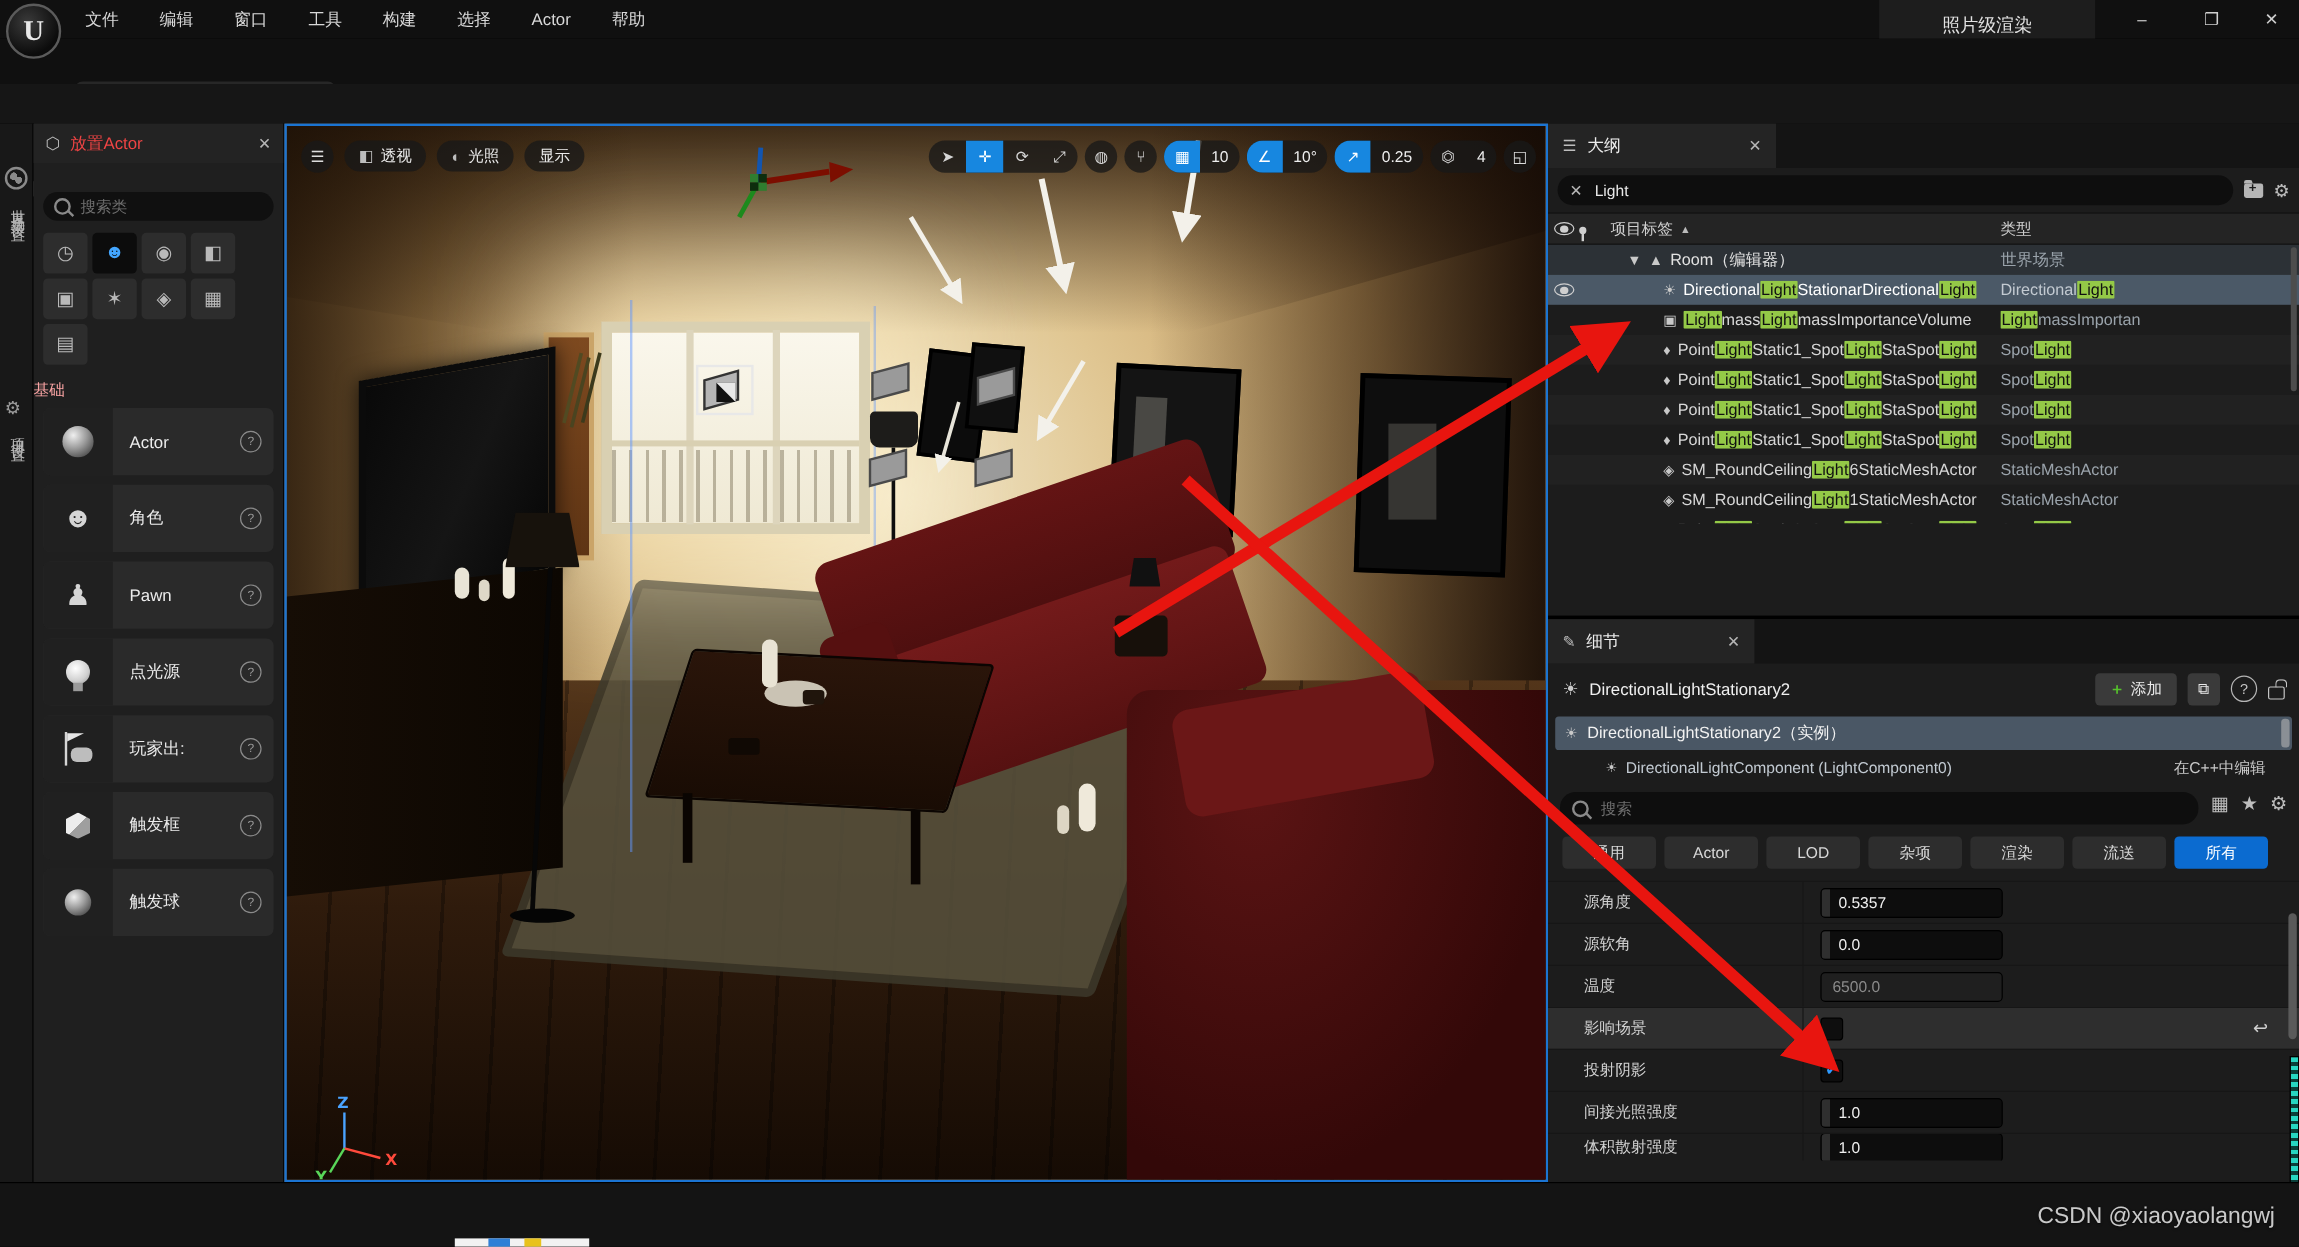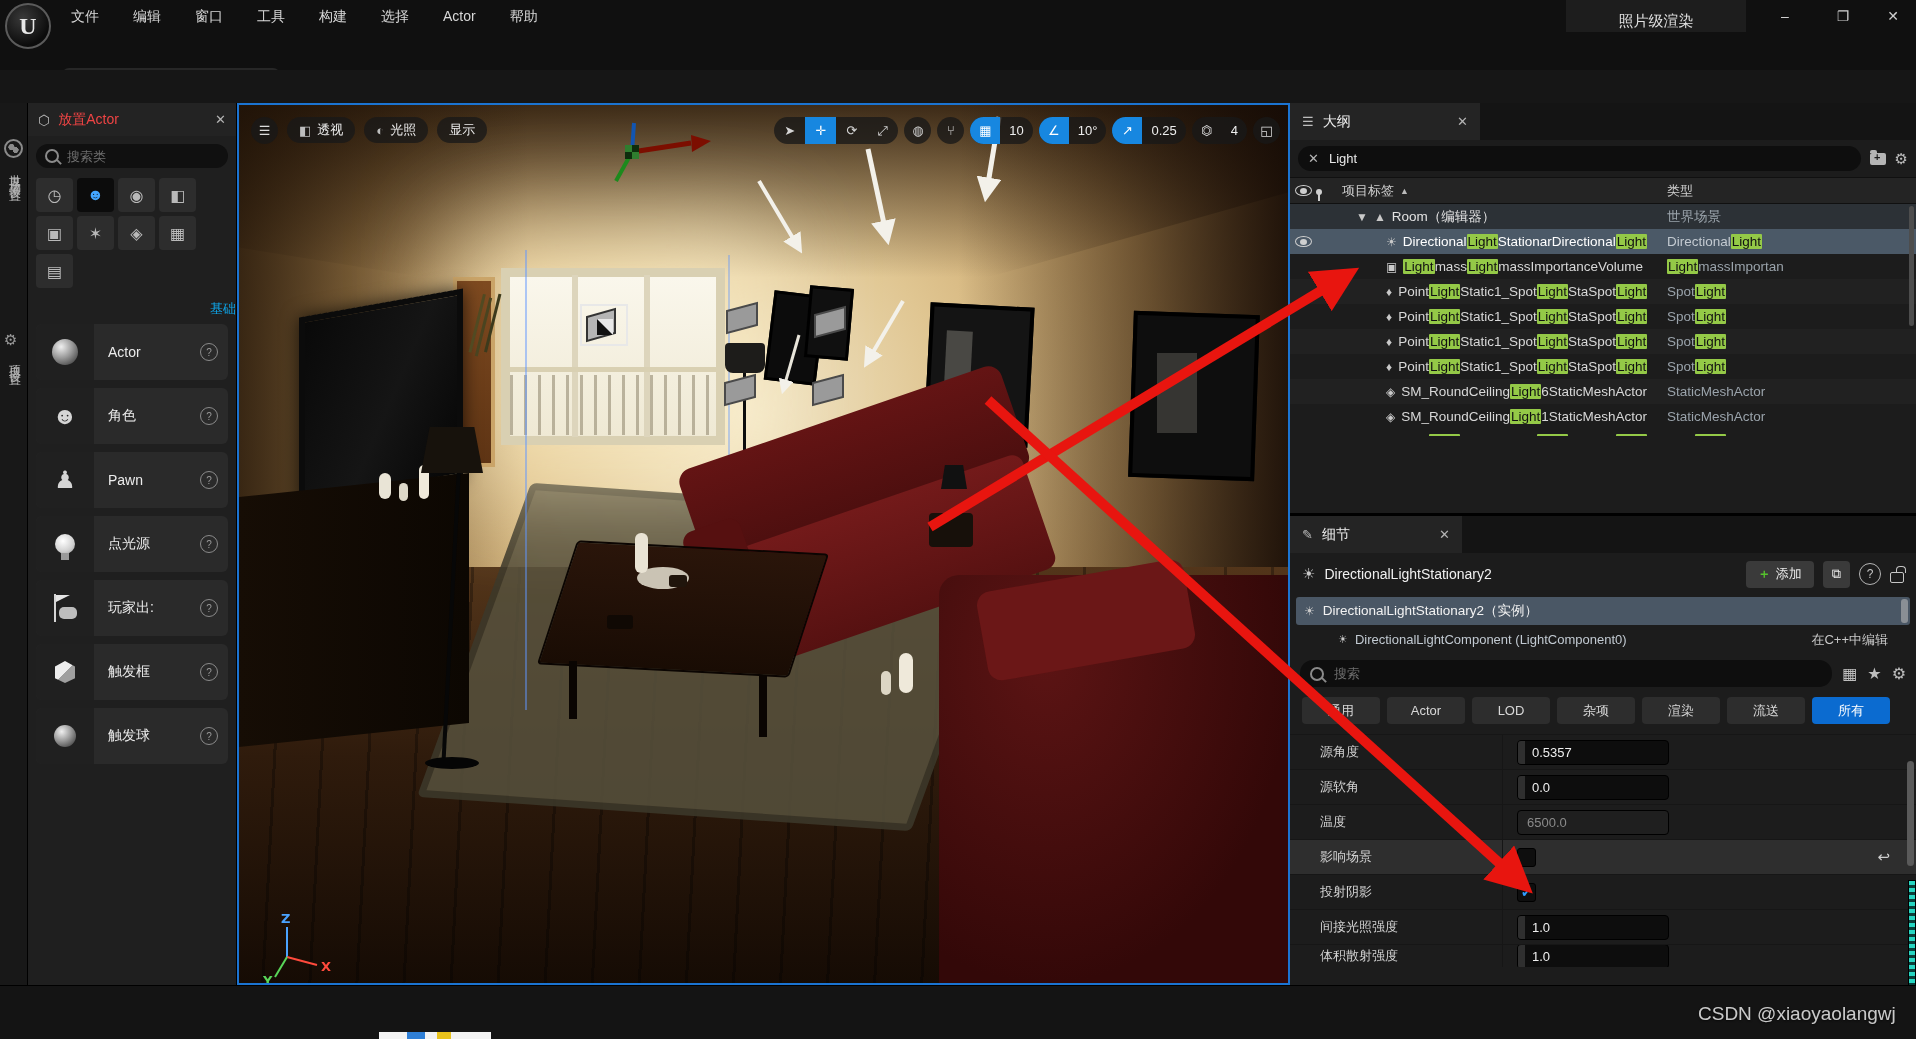--- a/index.html
+++ b/index.html
@@ -28,29 +28,29 @@
   #left-rail{left:0;top:103px;width:27px;height:882px;background:#181818;border-right:1px solid #000;}
   .rail-ico{position:absolute;left:4px;width:19px;height:19px;border-radius:50%;border:2px solid #8a8a8a;box-sizing:border-box;}
   .rail-ico.globe::after{content:"";position:absolute;inset:2px;border-radius:50%;background:
     radial-gradient(circle at 30% 35%,#8a8a8a 30%,transparent 31%),radial-gradient(circle at 70% 65%,#8a8a8a 28%,transparent 29%);}
   .rail-gear{position:absolute;left:4px;color:#9a9a9a;font-size:15px;}
   .rail-text{position:absolute;left:6px;writing-mode:vertical-rl;text-orientation:upright;font-size:12px;color:#b5b5b5;letter-spacing:3px;}
   
   #place-panel{left:28px;top:103px;width:209px;height:882px;background:#1f1f1f;border-right:1px solid #000;box-sizing:border-box;}
   #place-head{height:33px;display:flex;align-items:center;gap:8px;padding:0 10px;background:#232323;}
   #place-head .t{font-size:14px;color:#ef4444;}
-  #place-search{margin:8px 8px 4px;height:24px;background:#101010;border-radius:12px;display:flex;align-items:center;padding:0 9px;gap:6px;}
+  #place-search{margin:24px 8px 4px;height:24px;background:#101010;border-radius:12px;display:flex;align-items:center;padding:0 9px;gap:6px;}
   #place-search input{background:transparent;border:0;outline:0;color:#ddd;font-size:13px;width:140px;font-family:inherit;}
   #place-search input::placeholder{color:#6f6f6f;}
   .mag{width:10px;height:10px;border:2px solid #8a8a8a;border-radius:50%;position:relative;flex:0 0 auto;}
   .mag::after{content:"";position:absolute;left:9px;top:10px;width:6px;height:2px;background:#8a8a8a;transform:rotate(45deg);}
   #cat-grid{display:flex;flex-wrap:wrap;gap:4px;padding:6px 8px 2px;}
   .cat-btn{width:37px;height:34px;background:#2d2d2d;border-radius:4px;display:flex;align-items:center;justify-content:center;font-size:16px;color:#b9b9b9;}
   .cat-btn.active{background:#0c0c0c;color:#43a6ff;}
-  #basic-label{text-align:right;font-size:13px;color:#0ea5e9;padding:10px 0 6px;}
+  #basic-label{text-align:left;font-size:13px;color:#fca5a5;padding:10px 0 6px;}
   .place-item{margin:0 8px 8px;height:56px;background:#2a2a2a;border-radius:6px;display:flex;align-items:center;overflow:hidden;}
   .pi-ico{width:58px;height:56px;background:#202020;display:flex;align-items:center;justify-content:center;flex:0 0 auto;}
   .pi-label{flex:1;font-size:14px;color:#ececec;padding-left:14px;white-space:nowrap;overflow:hidden;}
   .pi-help{width:16px;height:16px;border:1.5px solid #8a8a8a;border-radius:50%;color:#9a9a9a;font-size:10px;display:flex;align-items:center;justify-content:center;margin-right:10px;flex:0 0 auto;}
   .sphere{width:26px;height:26px;border-radius:50%;background:radial-gradient(circle at 35% 30%,#efefef,#9a9a9a 45%,#3d3d3d 90%);}
   .glyph-big{font-size:24px;color:#d5d5d5;}
   .bulb{width:20px;height:20px;border-radius:50%;background:radial-gradient(circle at 40% 35%,#fff,#cfcfcf 60%,#8f8f8f);position:relative;}
   .bulb::after{content:"";position:absolute;left:6px;top:19px;width:8px;height:7px;background:#9a9a9a;}
   .flagpad{position:relative;width:28px;height:28px;}
   .flagpad .pole{position:absolute;left:3px;top:0;width:2px;height:28px;background:#d5d5d5;}
@@ -104,21 +104,21 @@
   #det-head .t{font-size:14px;color:#f0f0f0;flex:1;}
   .det-btn{height:27px;background:#3a3a3a;border-radius:4px;display:flex;align-items:center;gap:5px;padding:0 12px;font-size:13px;color:#e8e8e8;}
   .plus{color:#56c22d;font-weight:bold;}
   .circle-q{width:20px;height:20px;border:1.5px solid #b5b5b5;border-radius:50%;display:flex;align-items:center;justify-content:center;font-size:12px;color:#c5c5c5;}
   .lock{width:12px;height:9px;border:1.5px solid #c5c5c5;border-radius:2px;position:relative;margin-top:6px;}
   .lock::before{content:"";position:absolute;left:5px;top:-7px;width:8px;height:6px;border:1.5px solid #c5c5c5;border-bottom:0;border-radius:4px 4px 0 0;}
   #det-instance{margin:2px 6px;height:28px;background:#4a5765;border-radius:3px;display:flex;align-items:center;gap:8px;padding:0 8px;font-size:13.5px;color:#f2f2f2;position:relative;}
   #det-instance .thumb{position:absolute;right:2px;top:2px;width:7px;height:24px;background:#8a8f95;border-radius:3px;}
   #det-component{height:25px;display:flex;align-items:center;gap:7px;padding-left:48px;font-size:13px;color:#c2cad2;}
   #det-component .cpp{margin-left:auto;margin-right:28px;color:#c9c9c9;}
-  #det-search-row{display:flex;align-items:center;gap:10px;padding:8px 10px 6px;}
+  #det-search-row{display:flex;gap:10px;padding:8px 10px 6px;}
   #det-tabs{display:flex;gap:7px;padding:4px 12px 10px;}
   .det-tab{height:27px;min-width:52px;background:#2d2d2d;border-radius:4px;display:flex;align-items:center;justify-content:center;padding:0 13px;font-size:13px;color:#d8d8d8;}
   .det-tab.active{background:#0b6bd0;color:#fff;}
   .prop-row{height:34px;display:flex;align-items:center;border-top:1px solid #161616;position:relative;}
   .prop-row.hilite{background:#2e2e2e;}
   .prop-label{width:213px;padding-left:30px;box-sizing:border-box;font-size:13px;color:#d2d2d2;flex:0 0 auto;border-right:1px solid #161616;align-self:stretch;display:flex;align-items:center;}
   .prop-val{padding-left:14px;display:flex;align-items:center;}
   .num-input{width:150px;height:23px;background:#0d0d0d;border:1px solid #000;border-radius:4px;display:flex;align-items:center;overflow:hidden;}
   .num-input .grip{width:7px;height:100%;background:#2f2f2f;flex:0 0 auto;}
   .num-input input{background:transparent;border:0;outline:0;color:#efefef;font-size:13px;padding-left:7px;width:120px;font-family:inherit;}

